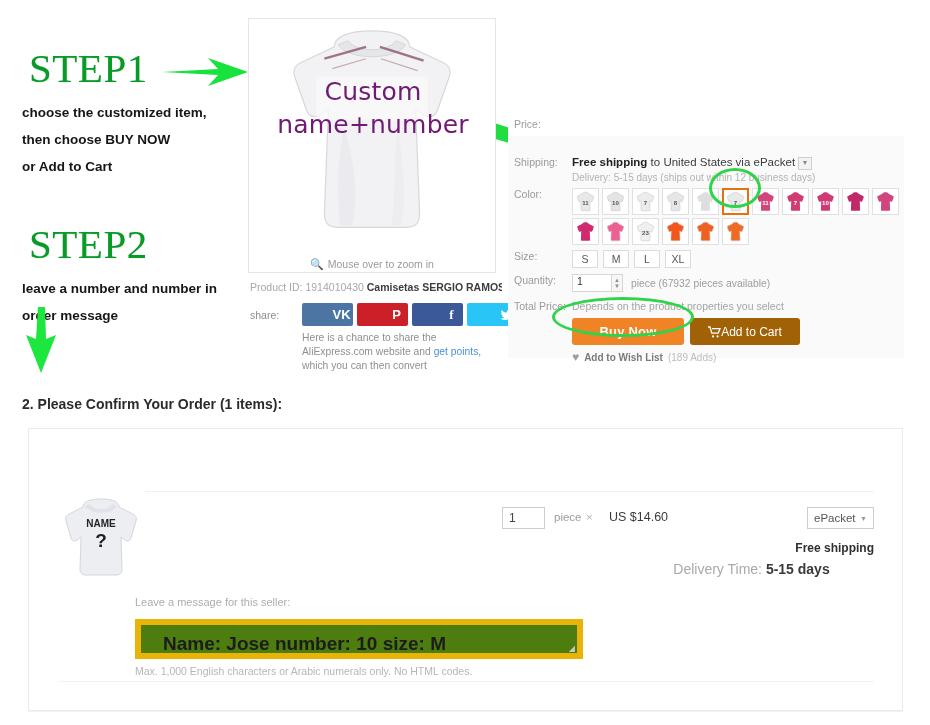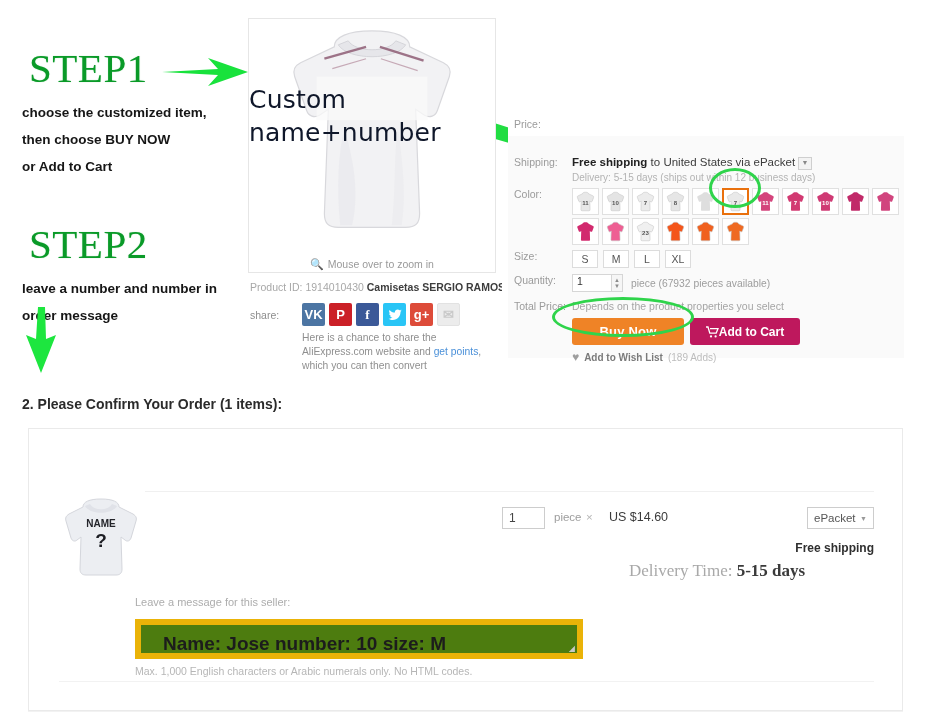--- a/index.html
+++ b/index.html
@@ -37,43 +37,43 @@
   #arrow-diag{left:398px;top:95px;}
 
   
   .product-img-panel{
     position:absolute;left:248px;top:18px;width:248px;height:255px;
     background:#fff;border:1px solid #e6e6e6;box-sizing:border-box;
     overflow:hidden;
   }
   .shirt-photo{position:absolute;left:0;top:0;width:100%;height:100%;}
   .custom-text{
-    position:absolute;left:0;top:64px;width:248px;text-align:left;
-    font-family:"DejaVu Sans", sans-serif;font-size:25px;color:#0f172a;
+    position:absolute;left:0;top:56px;width:248px;text-align:center;
+    font-family:"DejaVu Sans", sans-serif;font-size:25px;color:#701a75;
     line-height:33px;letter-spacing:.2px;
   }
   .zoom-hint{
     position:absolute;left:248px;top:258px;width:248px;text-align:center;
     font-size:10.5px;color:#9a9a9a;
   }
   .zoom-hint .mg{display:inline-block;margin-right:4px;color:#a5a5a5;font-size:11px;}
   .prod-id-line{
     position:absolute;left:250px;top:281px;width:252px;font-size:10.5px;
     color:#a8a8a8;white-space:nowrap;overflow:hidden;
   }
   .prod-id-line b{color:#3d3d3d;font-weight:bold;}
 
   
   .share-row{position:absolute;left:250px;top:303px;width:252px;}
   .share-label{position:absolute;left:0;top:6px;font-size:10.5px;color:#8d8d8d;}
   .share-icons{position:absolute;left:52px;top:0;display:flex;gap:4px;}
   .sicon{
     width:23px;height:23px;border-radius:2px;display:flex;
     align-items:center;justify-content:center;color:#fff;
-    font-weight:bold;font-size:13px;font-family:"Liberation Sans",sans-serif;
+    font-weight:bold;font-size:13px;font-family:"Liberation Sans",sans-serif;padding-left:28px;
   }
   .s-vk{background:#4c75a3;}
   .s-pin{background:#cb2027;}
   .s-fb{background:#3b5998;font-family:"Liberation Serif",serif;}
   .s-tw{background:#29c5f6;}
   .s-gp{background:#dd4b39;}
   .s-mail{background:#ececec;color:#c9c9c9;border:1px solid #e2e2e2;box-sizing:border-box;}
   .share-blurb{
     position:absolute;left:52px;top:28px;width:200px;font-size:10.3px;
     color:#8f8f8f;line-height:14px;
@@ -138,22 +138,22 @@
   .qty-note{font-size:10.3px;color:#9d9d9d;margin-left:8px;white-space:nowrap;}
   .total-note{font-size:10.5px;color:#a5a5a5;white-space:nowrap;}
 
   .cta-row{position:absolute;left:64px;top:300px;display:flex;gap:6px;}
   .btn-buy{
     width:112px;height:27px;background:#ef8326;border-radius:3px;color:#fff;
     font-size:13px;font-weight:bold;display:flex;align-items:center;
     justify-content:center;letter-spacing:.2px;
   }
   .btn-cart{
-    width:110px;height:27px;background:#be185d;border-radius:3px;color:#fff;
-    font-size:12px;font-weight:bold;display:flex;align-items:center;
+    width:110px;height:27px;background:#a16207;border-radius:3px;color:#fff;
+    font-size:12px;font-weight:normal;display:flex;align-items:center;
     justify-content:center;
   }
   .wish-row{
     position:absolute;left:64px;top:332px;display:flex;align-items:center;gap:5px;
     font-size:10px;color:#7a7a7a;font-weight:bold;
   }
   .wish-row .cnt{color:#bdbdbd;font-weight:normal;}
   .heart{color:#9e9e9e;font-size:12px;}
 
   
@@ -186,22 +186,22 @@
   .oc-price{position:absolute;left:580px;top:81px;font-size:12.5px;color:#3b3b3b;}
 
   .oc-ship-select{
     position:absolute;left:778px;top:78px;width:67px;height:22px;
     border:1px solid #cdcdcd;background:#fff;font-size:11.5px;color:#555;
     display:flex;align-items:center;justify-content:space-between;
     padding:0 6px;box-sizing:border-box;
   }
   .oc-free{position:absolute;left:640px;top:112px;width:205px;text-align:right;
     font-size:12px;font-weight:bold;color:#2f2f2f;}
-  .oc-dtime{position:absolute;left:600px;top:132px;width:245px;text-align:left;
-    font-size:17px;color:#a9a9a9;font-family:Liberation Serif, serif;}
+  .oc-dtime{position:absolute;left:600px;top:132px;width:245px;text-align:center;
+    font-size:14px;color:#a9a9a9;}
   .oc-ptime{position:absolute;left:600px;top:152px;width:245px;text-align:right;
     font-size:11.5px;color:#a9a9a9;}
   .oc-dtime b,.oc-ptime b{color:#3a3a3a;font-weight:bold;}
 
   .msg-label{position:absolute;left:106px;top:167px;font-size:11px;color:#adadad;}
   .msg-box{
     position:absolute;left:106px;top:190px;width:448px;height:40px;
     border:6px solid #eab308;background:#4d7c0f;box-sizing:border-box;
   }
   .msg-text{

